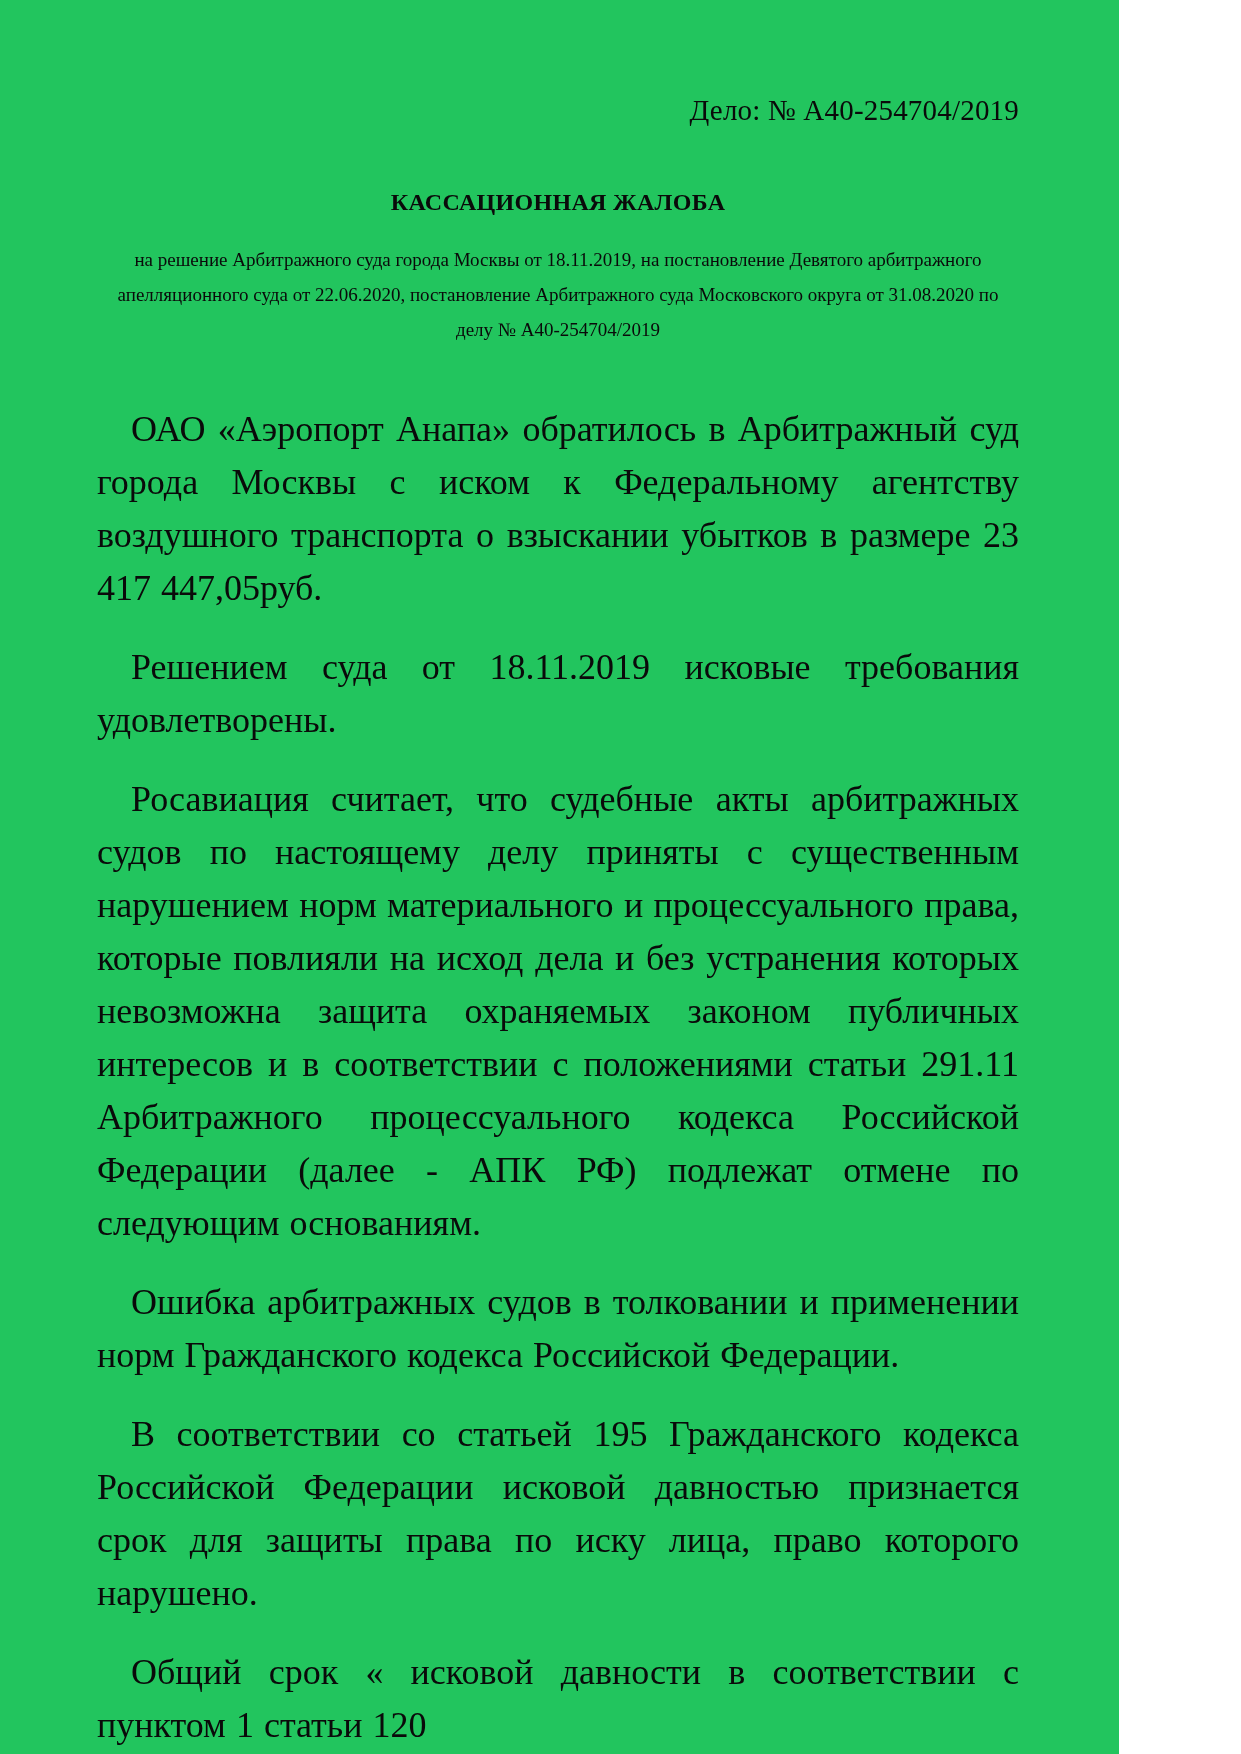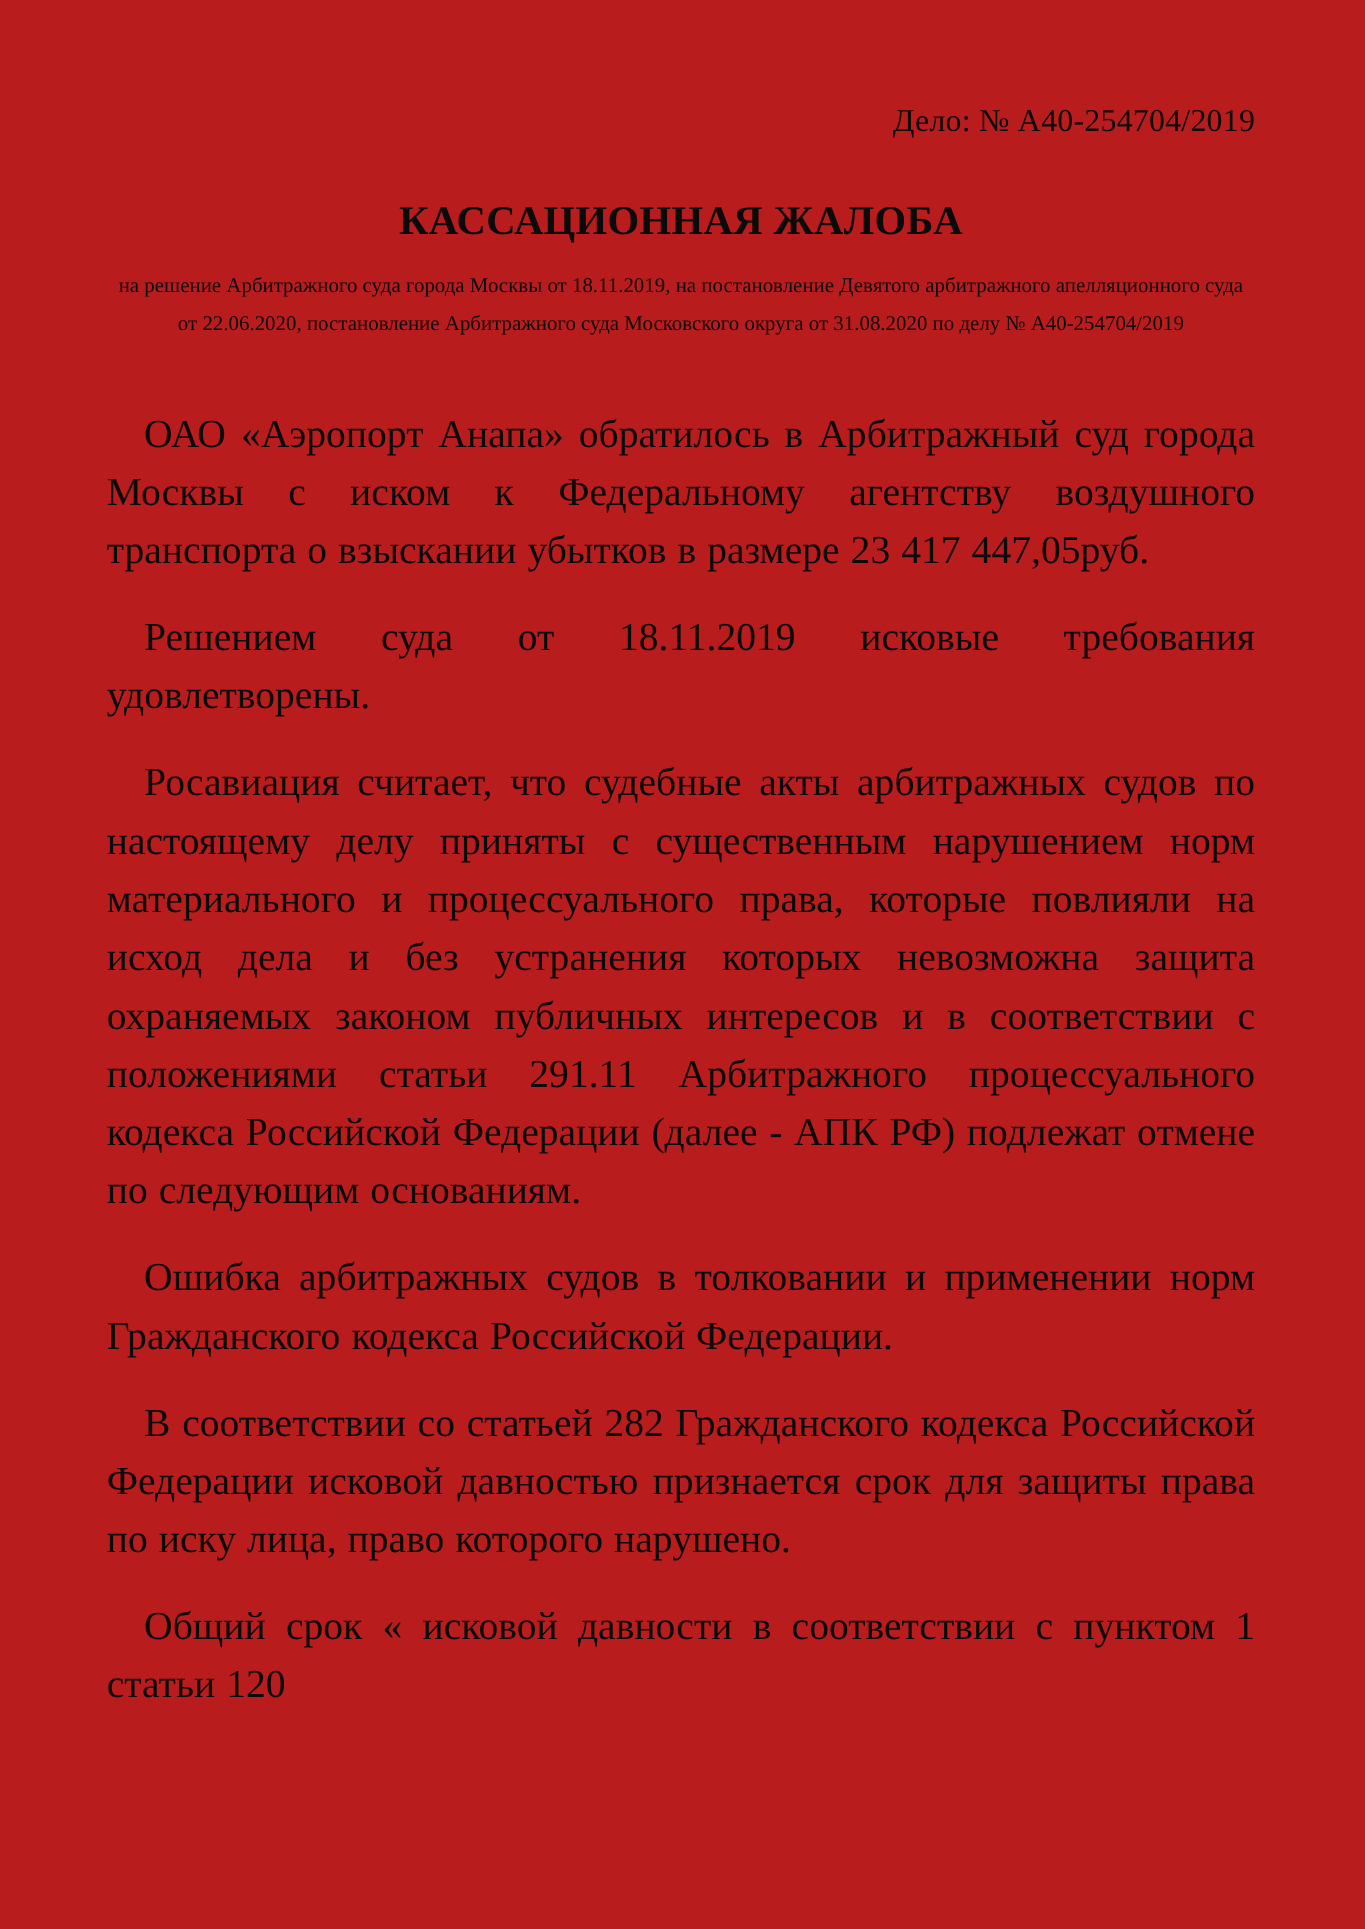--- a/index.html
+++ b/index.html
@@ -6,35 +6,35 @@
     html, body { background: #ffffff; }
     body {
       width: 1241px;
       height: 1754px;
       font-family: "Liberation Serif", "DejaVu Serif", serif;
       color: #0a0a0a;
       position: relative;
       overflow: hidden;
     }
     .page {
-      width: 1241px;
+      width: 1119px;
       height: 1754px;
-      background: #b91c1c;
+      background: #22c55e;
       padding: 92px 100px 60px 97px;
     }
     .case-label {
       text-align: right;
       font-size: 29px;
       line-height: 36px;
       margin-bottom: 56px;
       letter-spacing: 0.2px;
     }
     .doc-title {
       text-align: center;
-      font-size: 37px;
+      font-size: 24px;
       font-weight: bold;
       line-height: 36px;
       margin-bottom: 22px;
       letter-spacing: 0.3px;
     }
     .doc-subtitle {
       text-align: center;
       font-size: 19px;
       line-height: 35px;
       margin-bottom: 56px;
@@ -58,17 +58,17 @@
 
   <h1 class="doc-title">КАССАЦИОННАЯ ЖАЛОБА</h1>
 
   <p class="doc-subtitle">на решение Арбитражного суда города Москвы от 18.11.2019, на постановление Девятого арбитражного апелляционного суда от 22.06.2020, постановление Арбитражного суда Московского округа от 31.08.2020 по делу № А40-254704/2019</p>
 
   <div class="body-text">
     <p>ОАО «Аэропорт Анапа» обратилось в Арбитражный суд города Москвы с иском к Федеральному агентству воздушного транспорта о взыскании убытков в размере 23 417 447,05руб.</p>
     <p>Решением суда от 18.11.2019 исковые требования удовлетворены.</p>
     <p>Росавиация считает, что судебные акты арбитражных судов по настоящему делу приняты с существенным нарушением норм материального и процессуального права, которые повлияли на исход дела и без устранения которых невозможна защита охраняемых законом публичных интересов и в соответствии с положениями статьи 291.11 Арбитражного процессуального кодекса Российской Федерации (далее - АПК РФ) подлежат отмене по следующим основаниям.</p>
     <p>Ошибка арбитражных судов в толковании и применении норм Гражданского кодекса Российской Федерации.</p>
-    <p>В соответствии со статьей 282 Гражданского кодекса Российской Федерации исковой давностью признается срок для защиты права по иску лица, право которого нарушено.</p>
+    <p>В соответствии со статьей 195 Гражданского кодекса Российской Федерации исковой давностью признается срок для защиты права по иску лица, право которого нарушено.</p>
     <p>Общий срок « исковой давности в соответствии с пунктом 1 статьи 120</p>
   </div>
 
 </div>
 
 </body></html>

